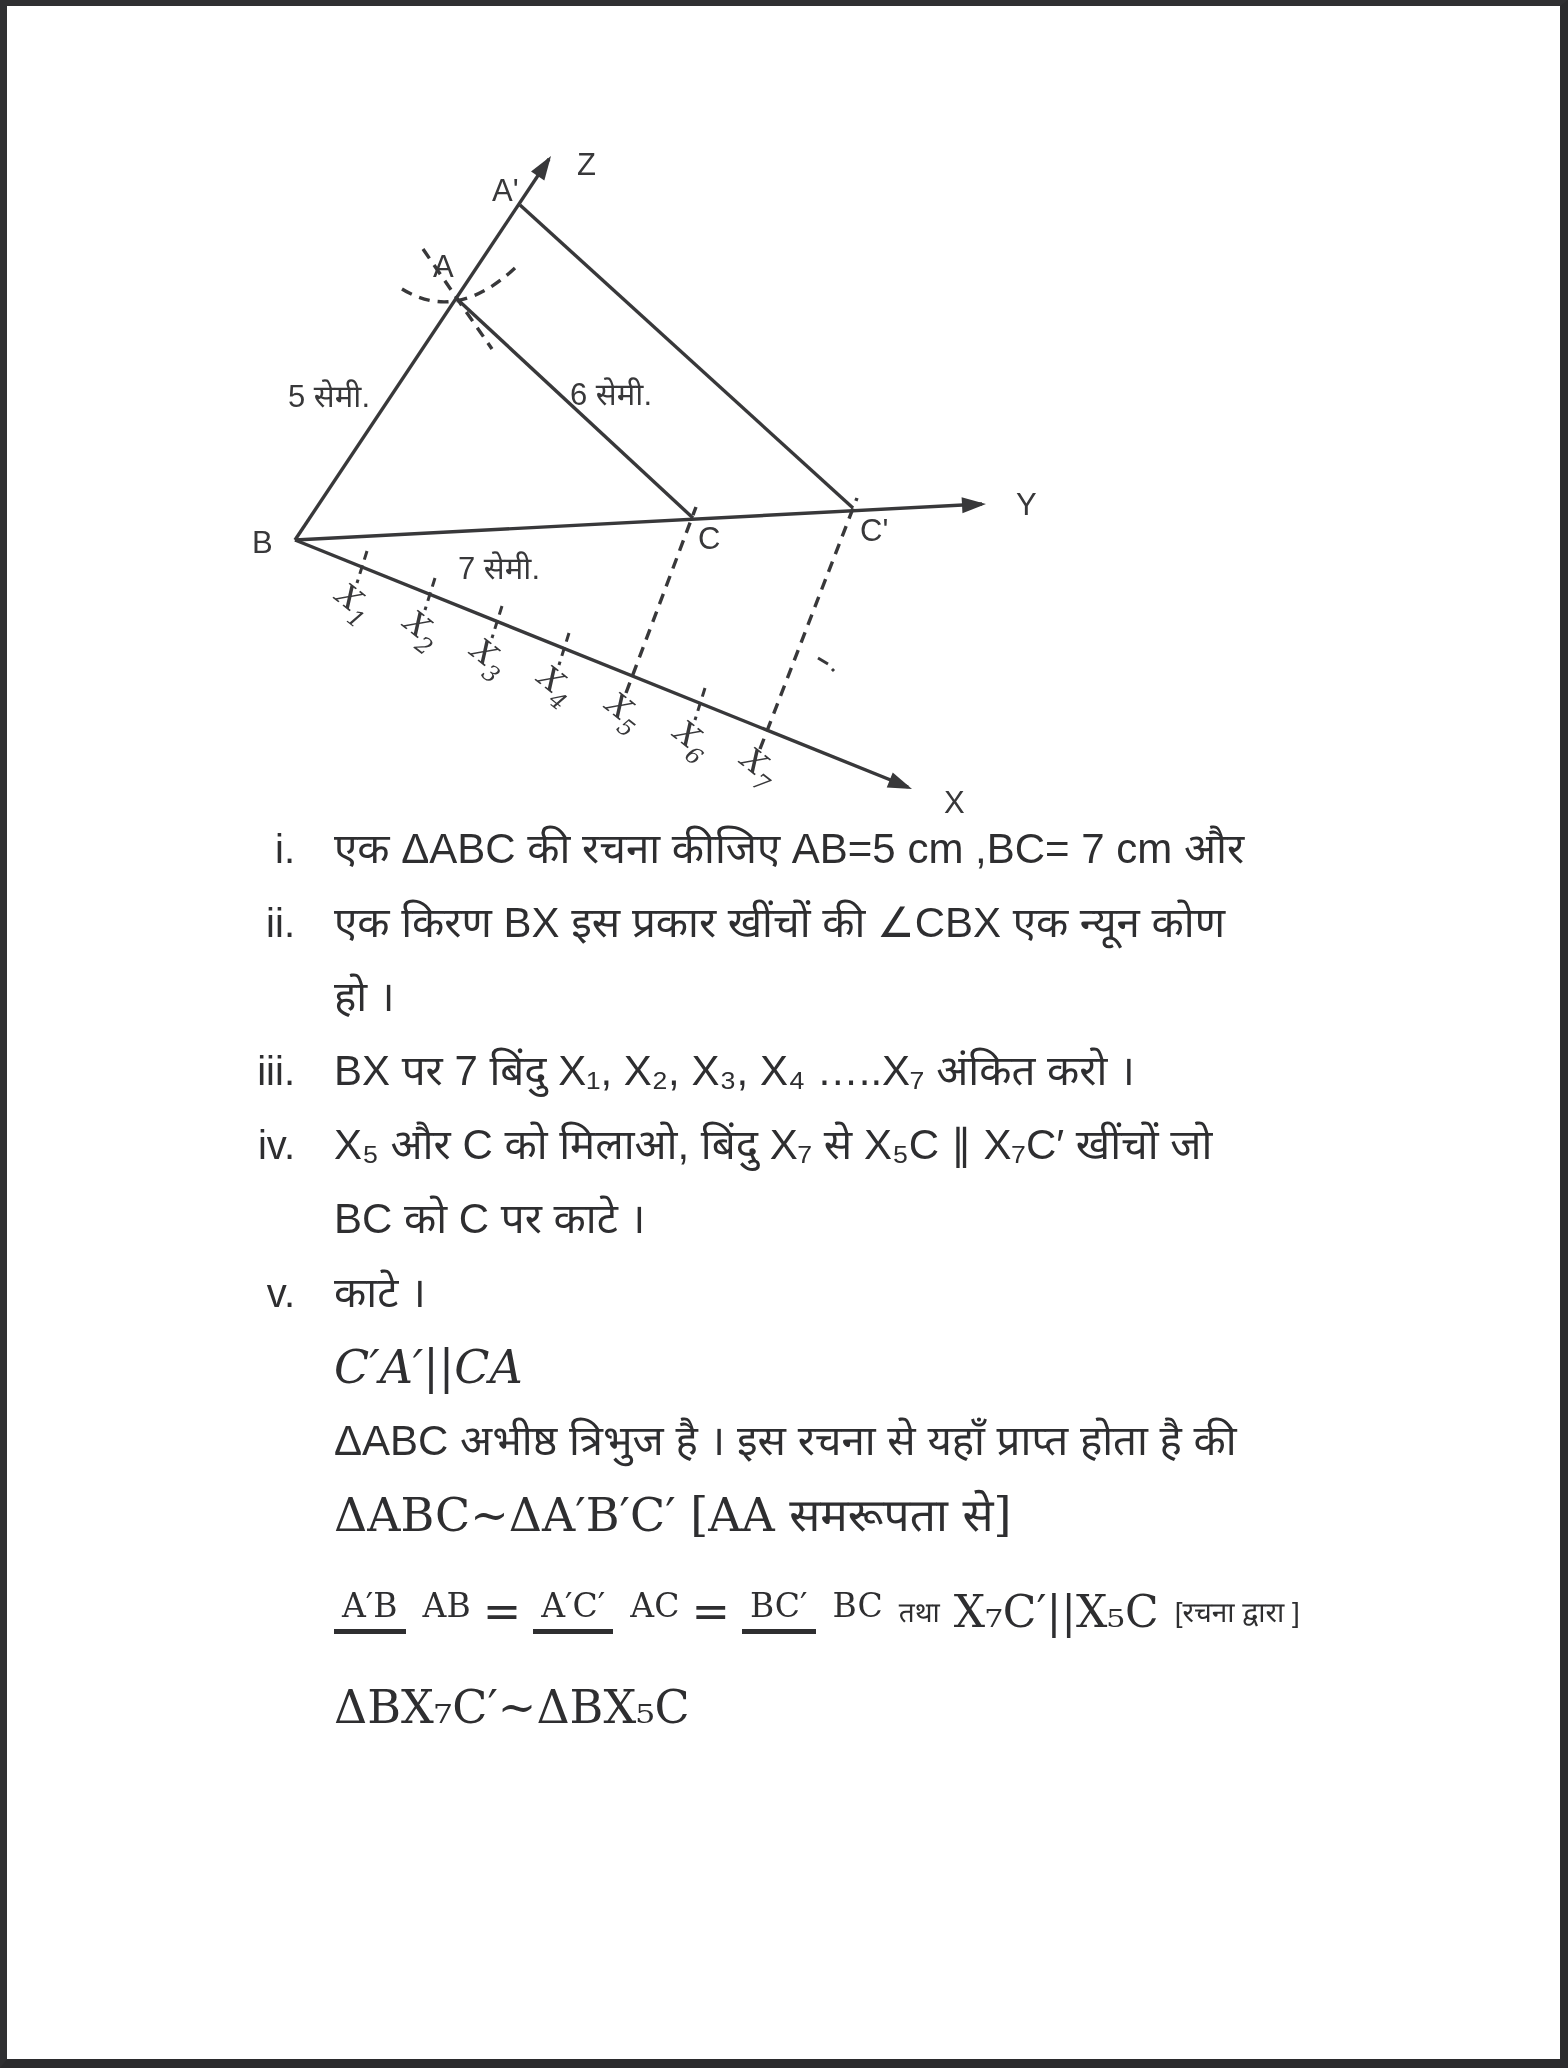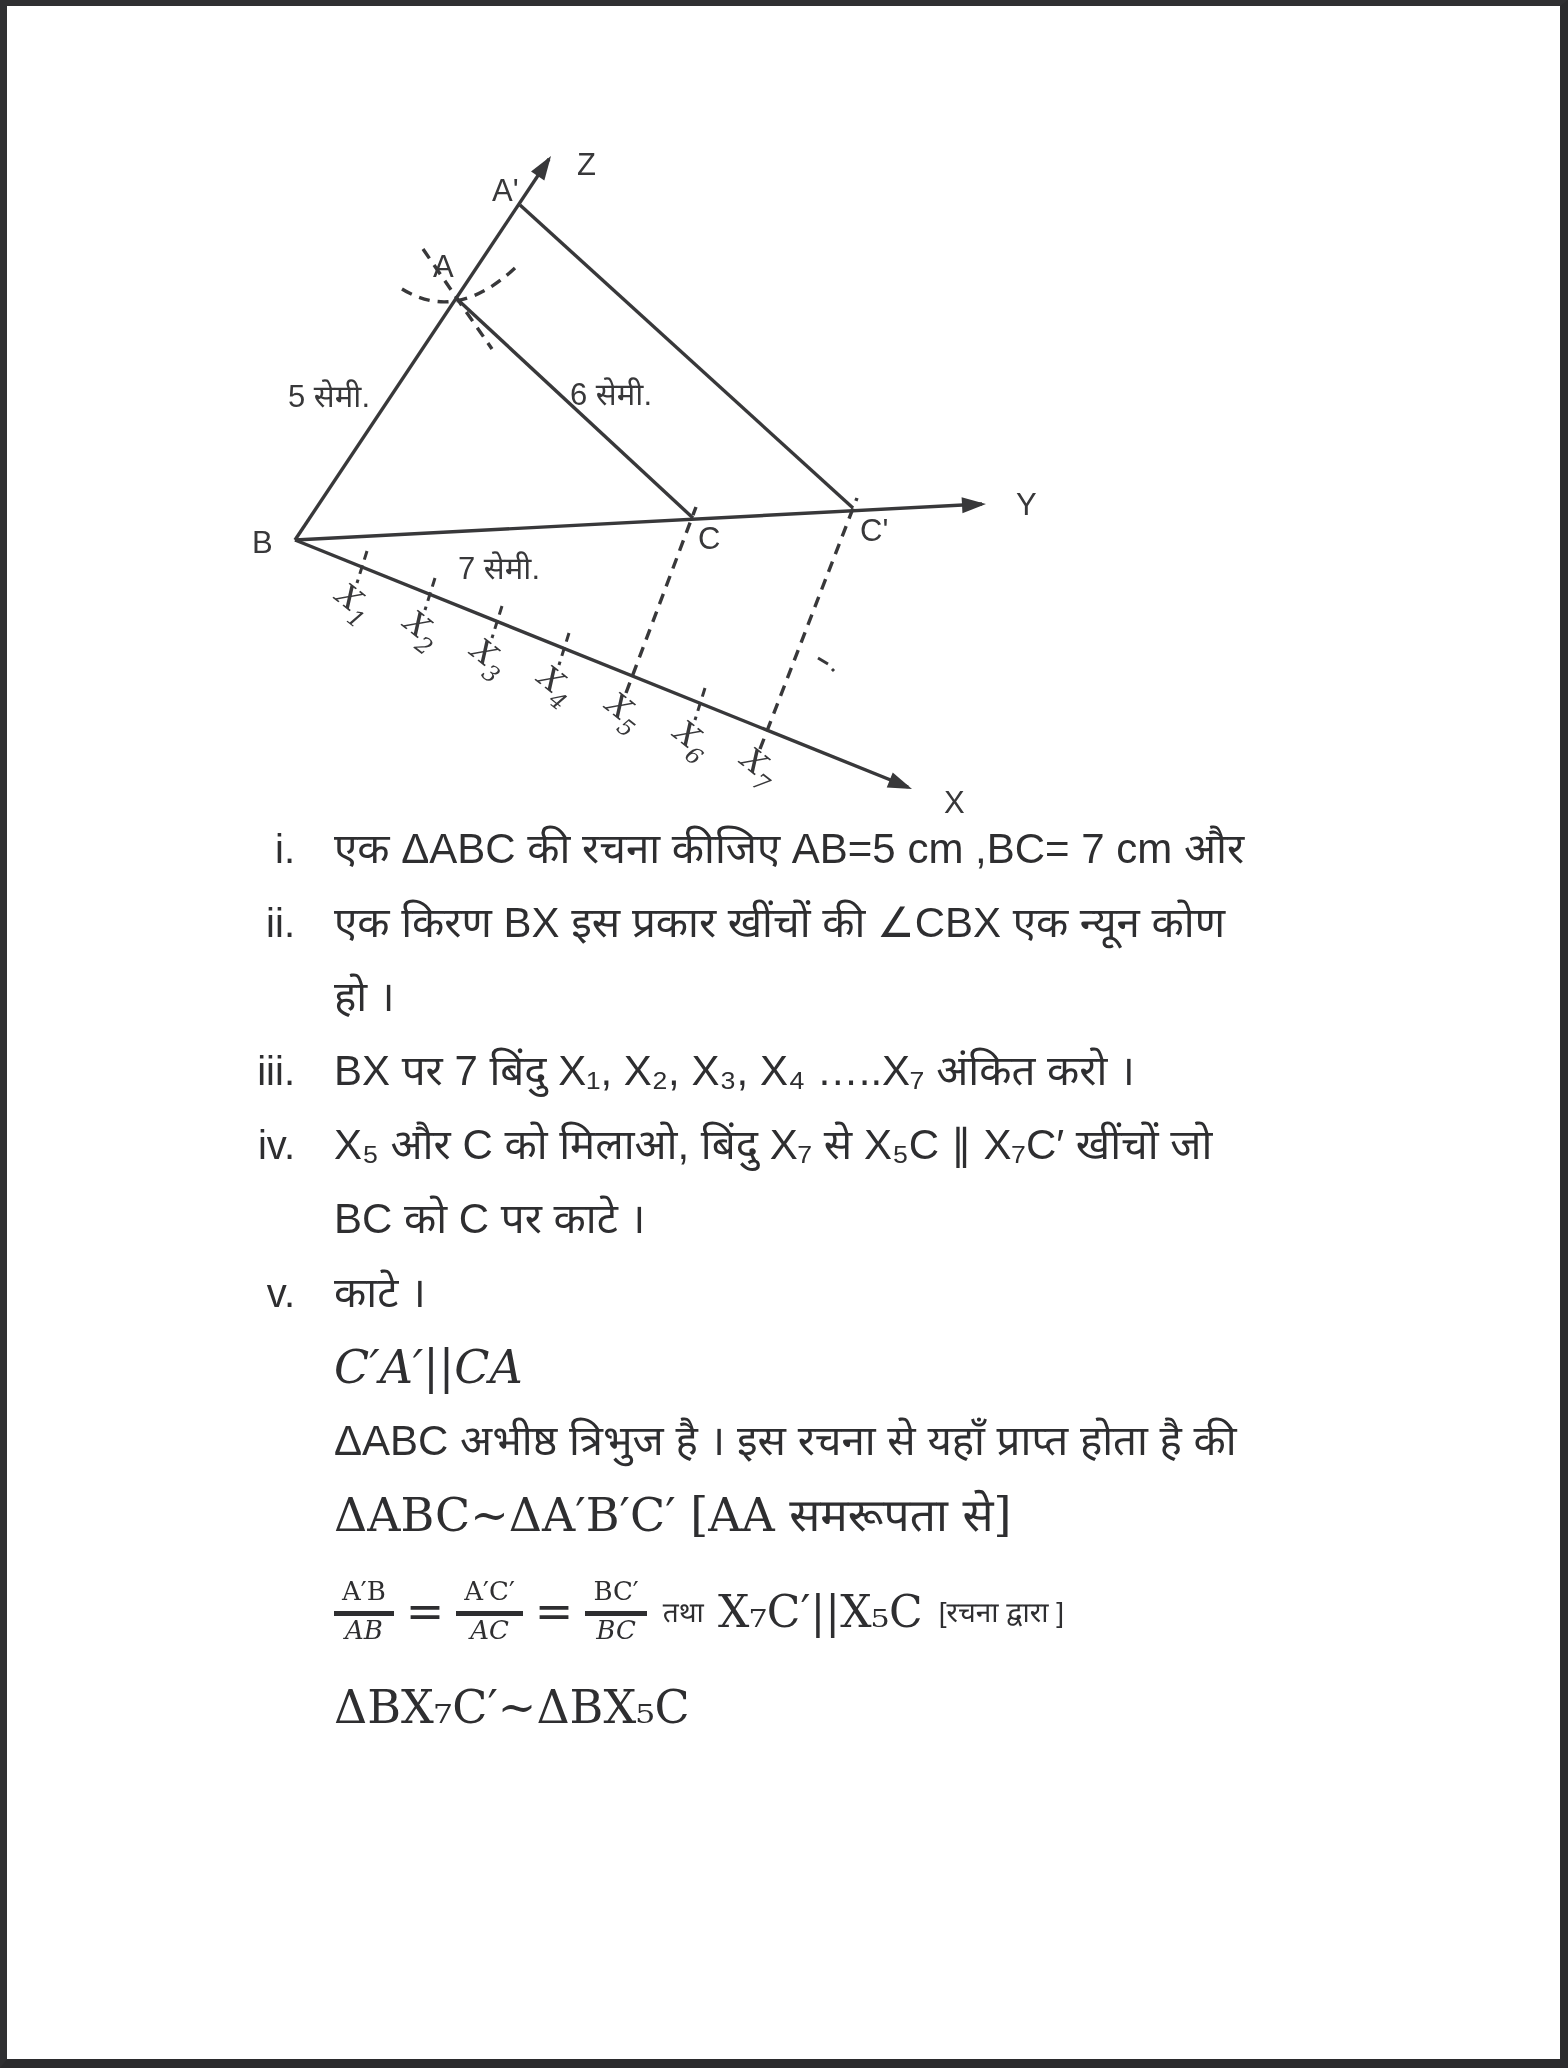--- a/index.html
+++ b/index.html
@@ -15,23 +15,23 @@
   .content{position:absolute;left:195px;top:812px;width:1280px;}
   .step{display:flex;align-items:flex-start;}
   .step-num{width:100px;text-align:right;padding-right:0;font-size:40px;line-height:74px;flex:none;}
   .step-body{margin-left:39px;flex:1;}
   .line{font-size:42px;line-height:74px;white-space:nowrap;}
   .statements{margin-left:139px;}
   .math-line{font-family:"DejaVu Serif","Liberation Serif",serif;font-size:46px;}
   .italic{font-style:italic;}
   .formula-row{display:flex;align-items:center;height:118px;white-space:nowrap;
     font-family:"DejaVu Serif","Liberation Serif",serif;font-size:42px;}
-  .frac{display:inline-flex;flex-direction:column;text-align:center;font-size:26px;line-height:1.12;}
+  .frac{display:inline-flex;flex-direction:row;text-align:center;font-size:33px;line-height:1.12;gap:17px;}
   .frac .num{padding:0 8px 5px;border-bottom:5px solid #2e2e30;}
-  .frac .den{padding-top:0;font-style:italic;}
+  .frac .den{padding-top:0;}
   .eq{margin:0 12px;font-size:46px;}
   .tail-sans{font-family:Liberation Sans, sans-serif;margin-left:16px;font-size:28px;}
   .tail-serif{margin-left:14px;font-size:44px;}
 </style>
 </head>
 <body>
 
 <div class="frame"></div>
 
 <div class="figure">

